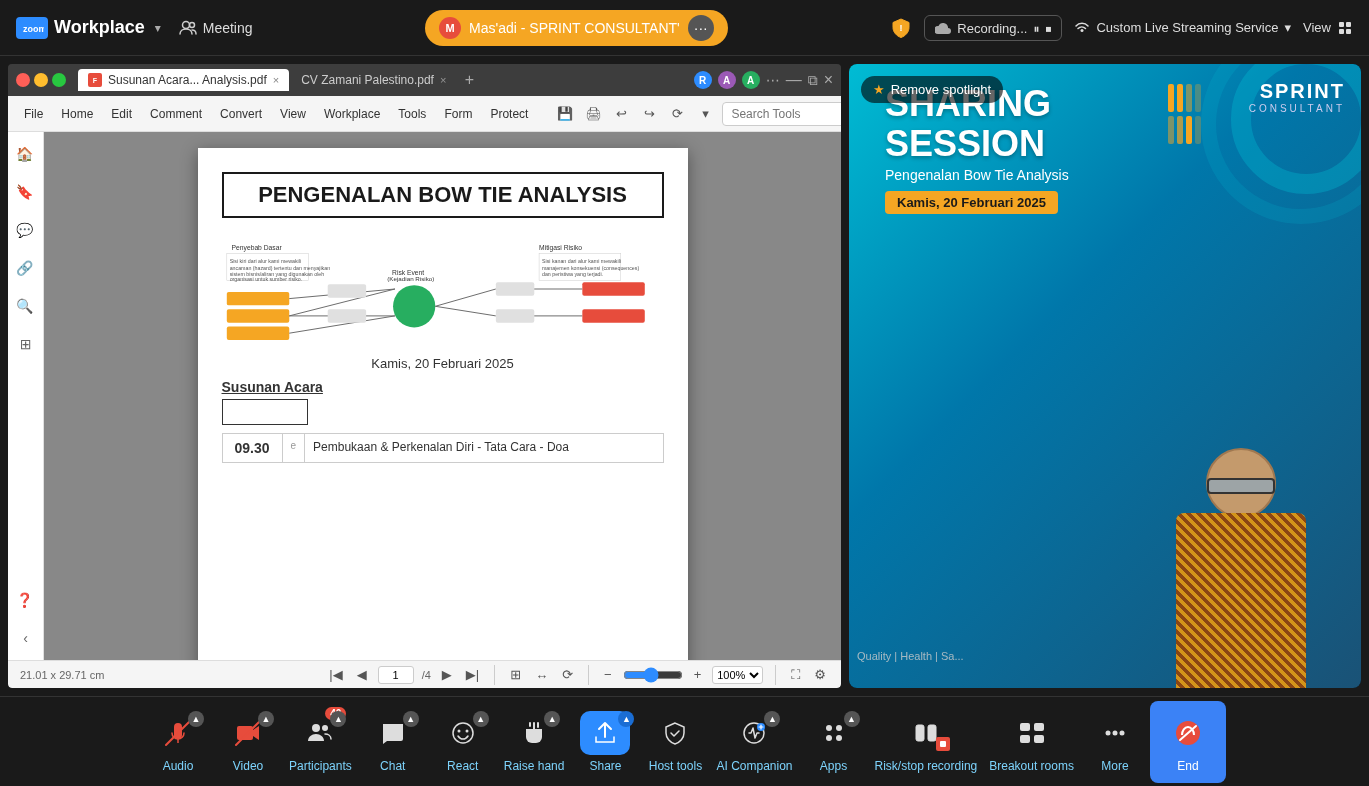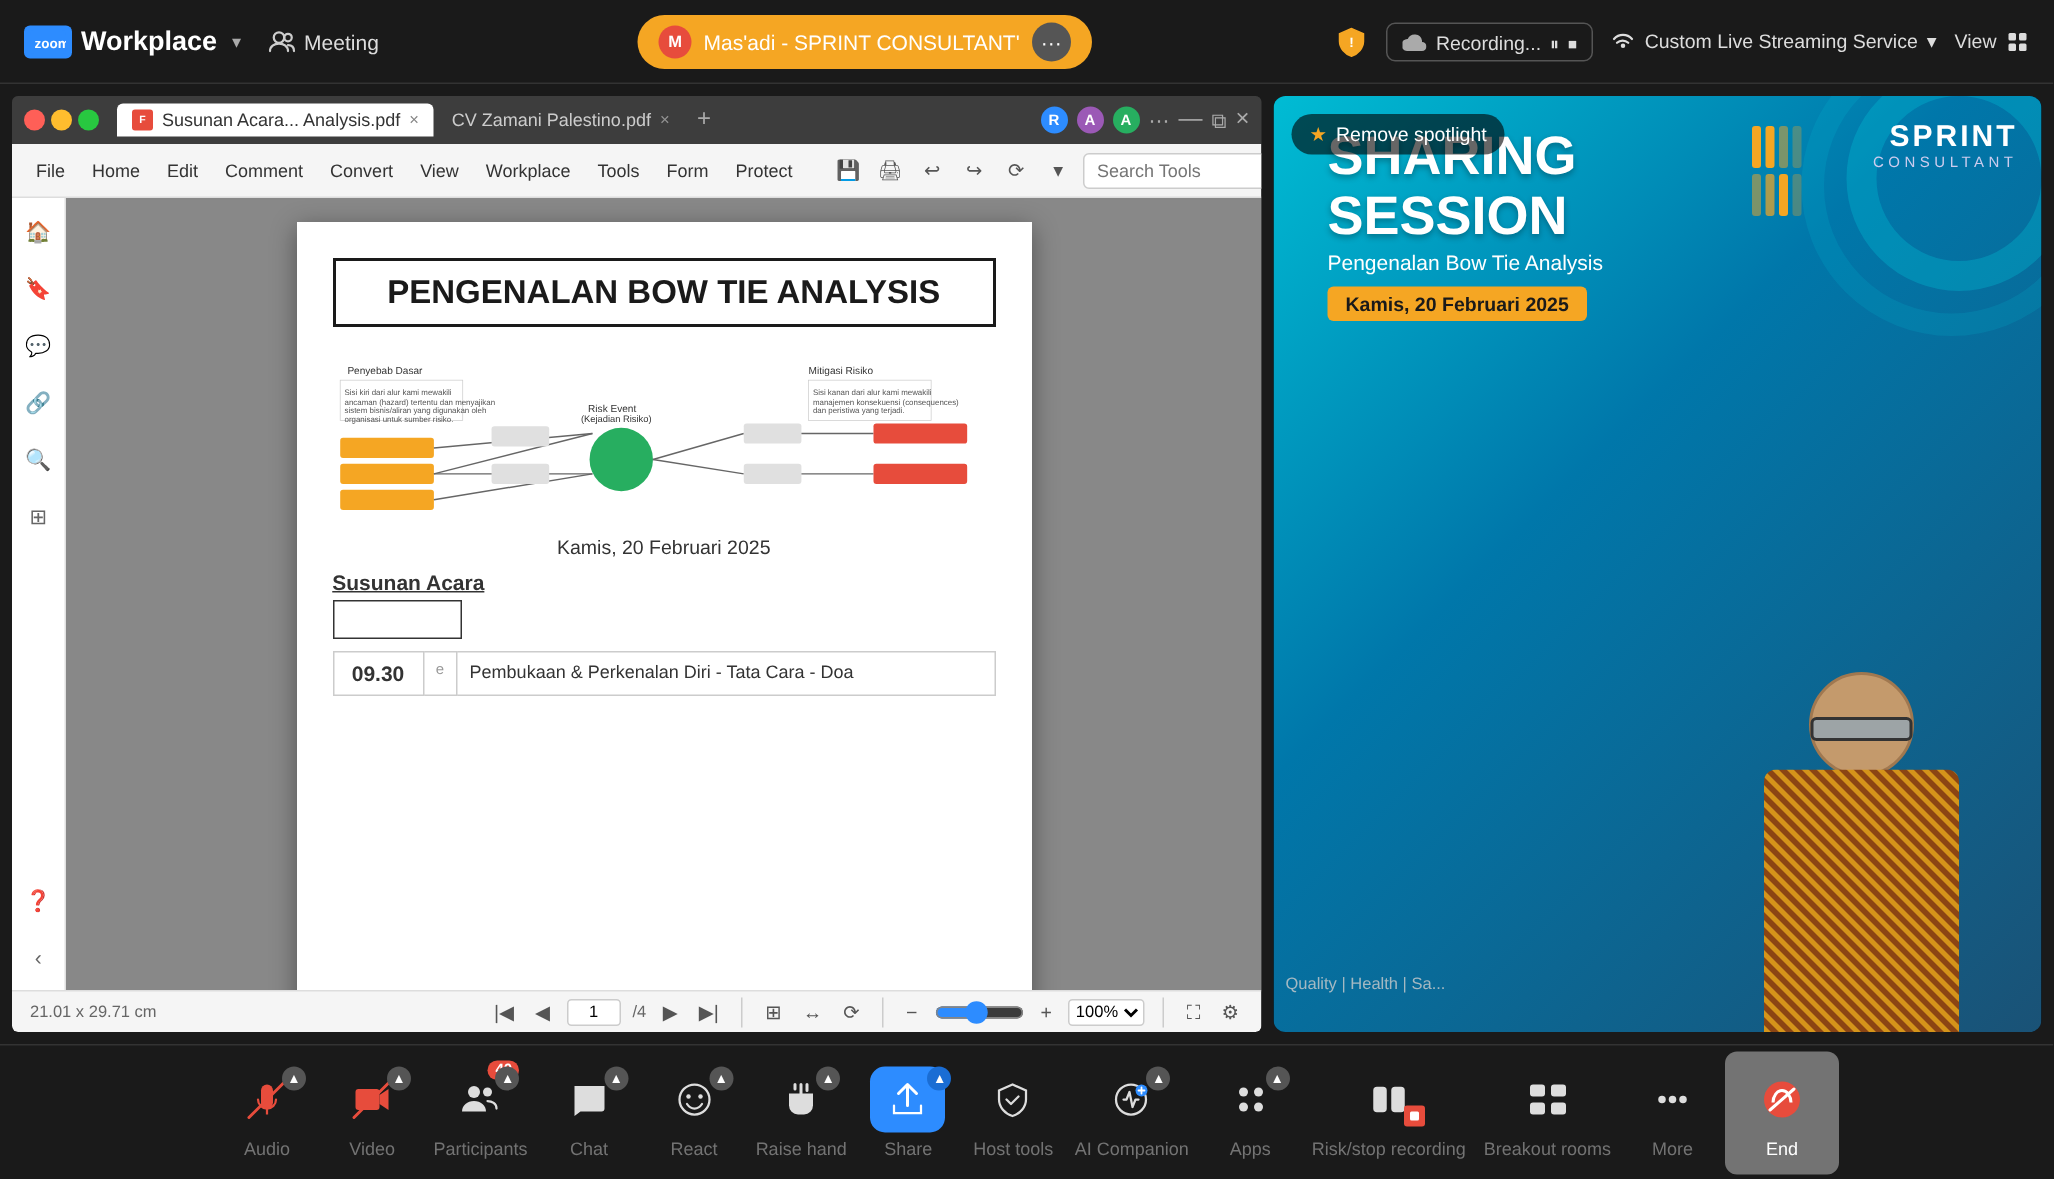--- a/index.html
+++ b/index.html
@@ -597,21 +597,21 @@
       align-items: center;
       justify-content: center;
       position: relative;
     }
     .toolbar-icon-svg {
       width: 28px;
       height: 28px;
     }
     .toolbar-label {
       font-size: 12px;
-      color: #737373;
+      color: #7dd3fc;
       white-space: nowrap;
     }
     .toolbar-item.share-active .toolbar-icon-wrap {
       background: #2d8cff;
       border-radius: 10px;
       width: 50px;
       height: 44px;
     }
     .badge-count {
       position: absolute;
@@ -636,21 +636,21 @@
       width: 16px;
       height: 16px;
       display: flex;
       align-items: center;
       justify-content: center;
       cursor: pointer;
       color: #fff;
       font-size: 9px;
     }
     .end-btn {
-      background: #737373;
+      background: #3b82f6;
       border-radius: 8px;
       padding: 10px 16px;
       min-width: 60px;
     }
     .end-btn .toolbar-label { color: #fff; }
 
     
     .strike-line {
       position: absolute;
       width: 36px;

